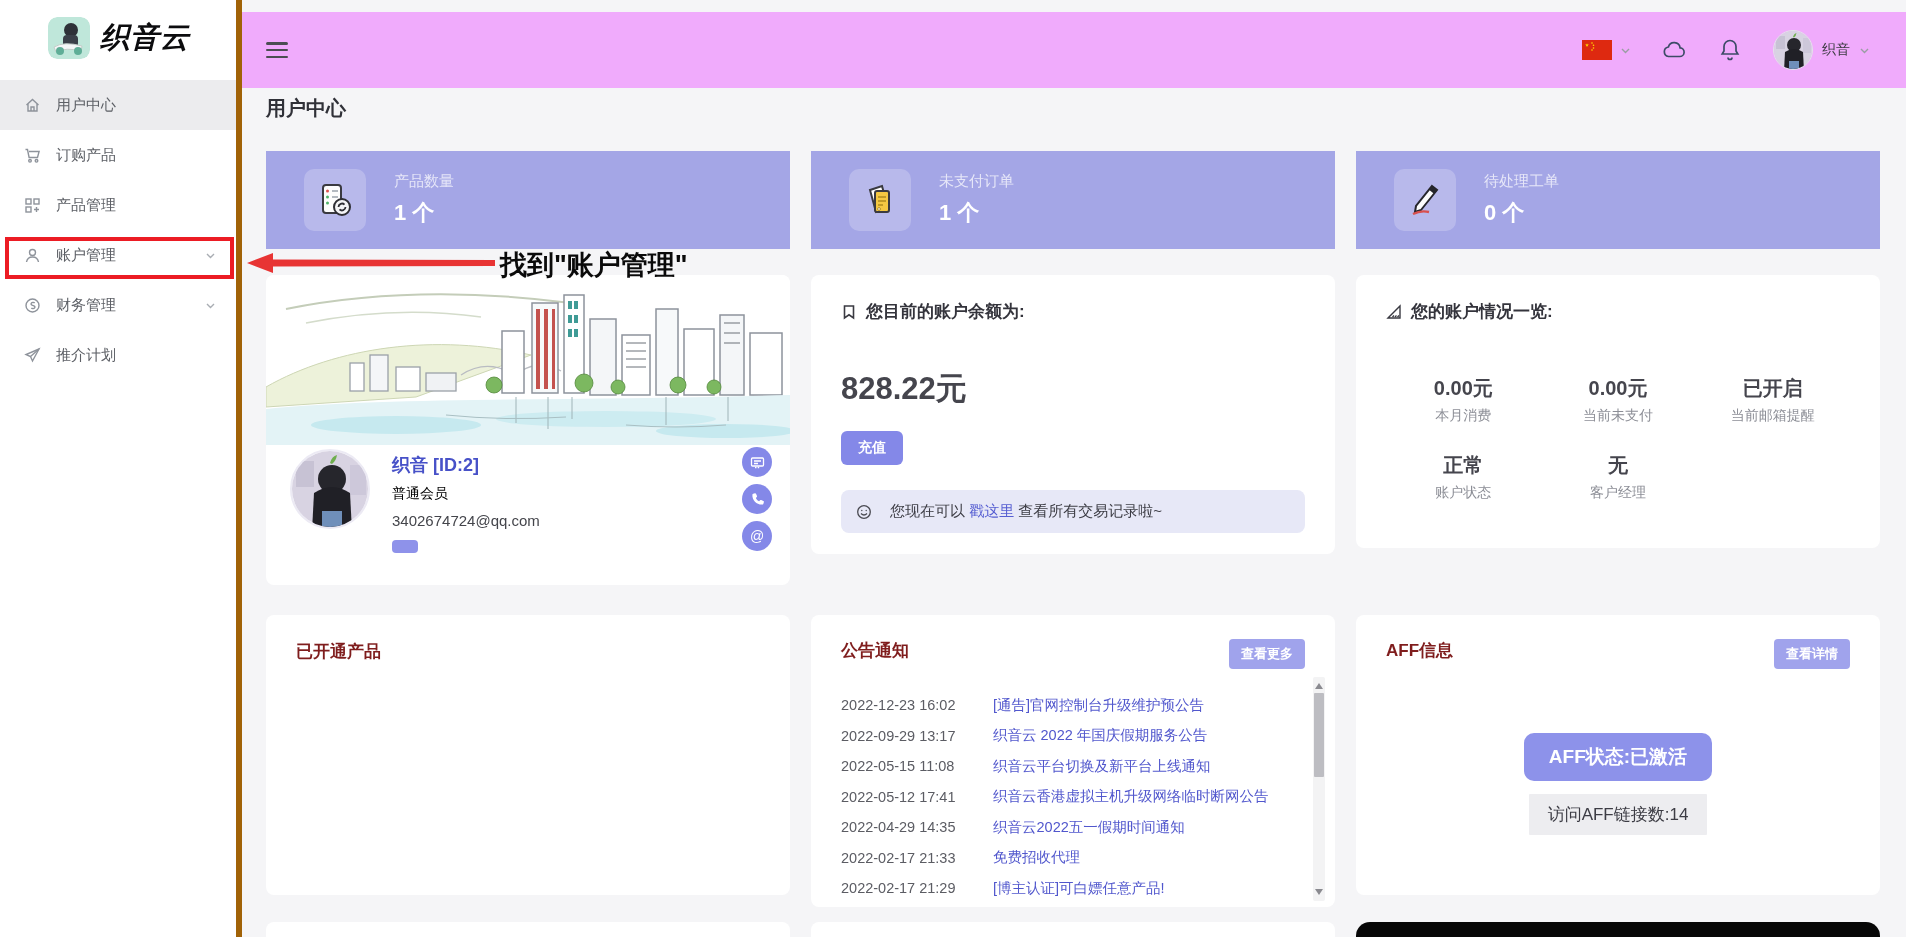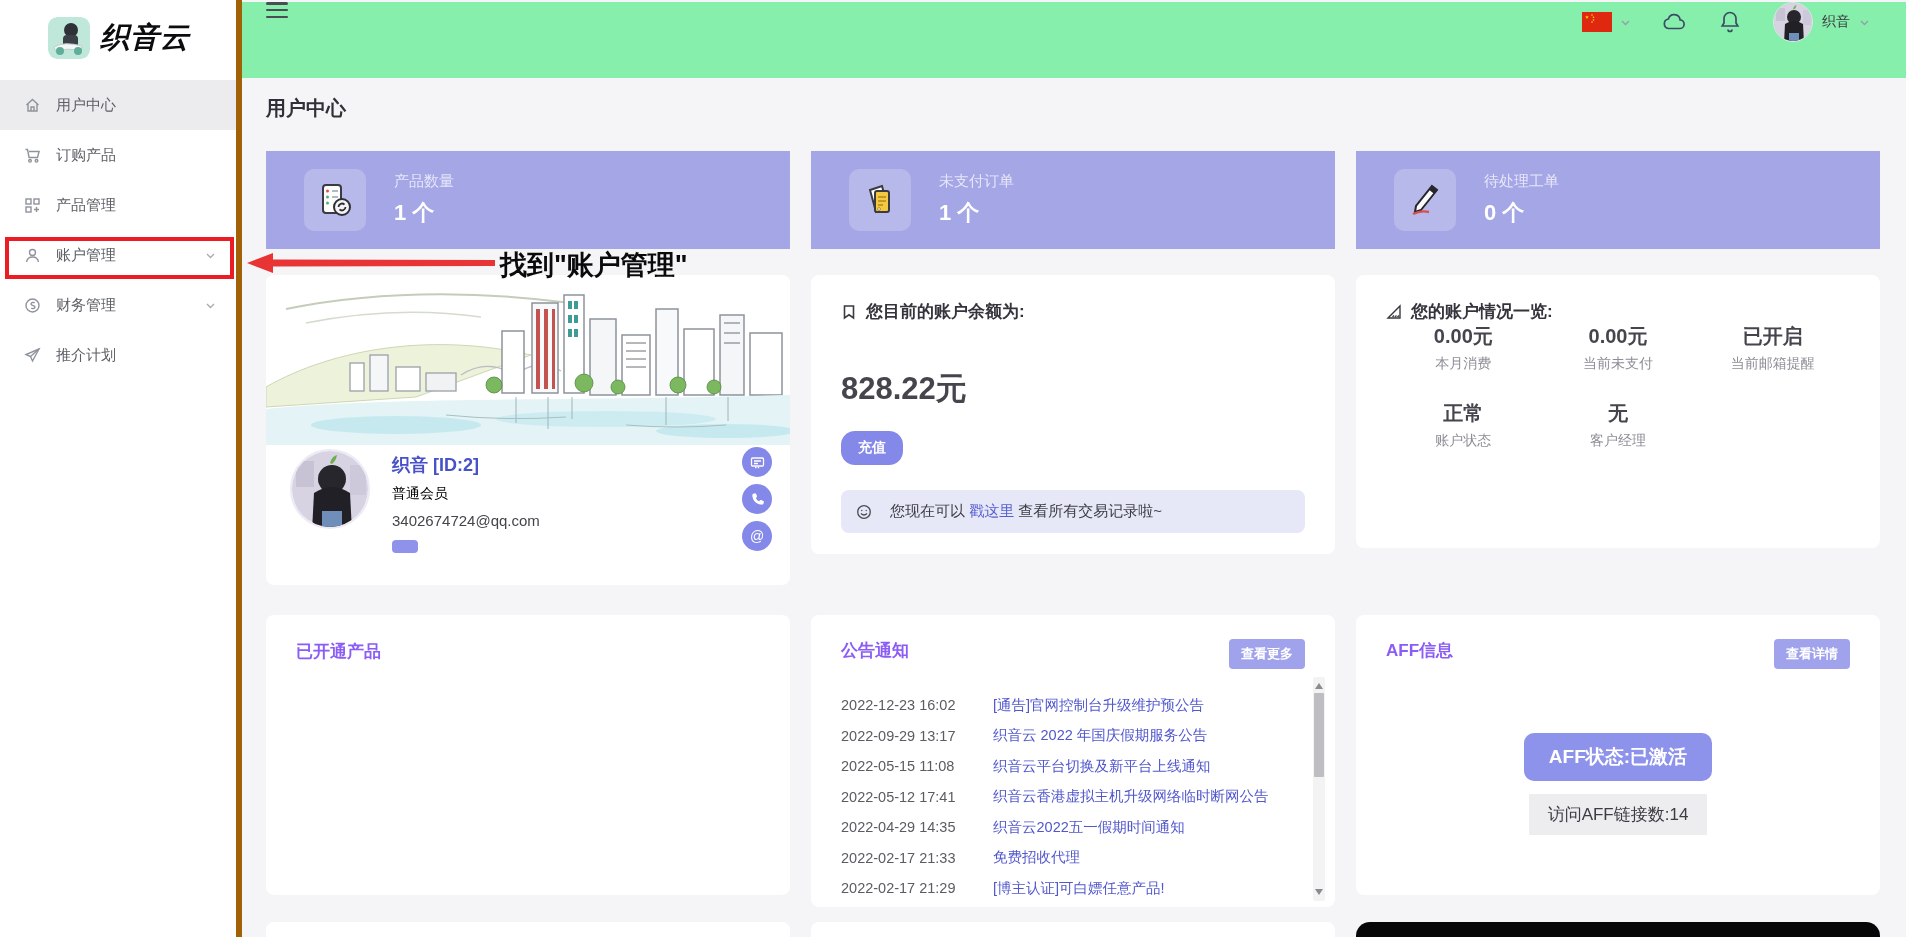--- a/index.html
+++ b/index.html
@@ -12,21 +12,21 @@
   .logo-badge { width:42px; height:42px; border-radius:9px; overflow:hidden; flex:0 0 auto; }
   .logo-text { font-size:29px; font-weight:bold; font-style:italic; color:#0c0c0e; letter-spacing:1px; }
   .nav { margin-top:4px; }
   .nav-item { height:50px; display:flex; align-items:center; padding:0 20px 0 24px; color:#5d6066; font-size:15px; cursor:pointer; position:relative; }
   .nav-item.active { background:#ececee; }
   .nav-item .nicon { width:17px; height:17px; margin-right:15px; color:#8e939b; flex:0 0 auto; }
   .nav-item .nlabel { flex:1; }
   .nav-item .chev { width:11px; height:11px; color:#a9adb3; }
 
   
-  .topbar { position:absolute; left:242px; top:2px; width:1664px; height:76px; background:#86efac; display:flex; align-items:flex-start; padding:0 36px 0 24px; z-index:4; }
+  .topbar { position:absolute; left:242px; top:12px; width:1664px; height:76px; background:#f0abfc; display:flex; align-items:center; padding:0 36px 0 24px; z-index:4; }
   .burger { width:22px; height:16px; display:flex; flex-direction:column; justify-content:space-between; cursor:pointer; }
   .burger span { display:block; height:2.5px; background:#4a4d52; border-radius:2px; }
   .topbar-right { margin-left:auto; display:flex; align-items:center; gap:30px; }
   .flag-wrap { display:flex; align-items:center; gap:8px; cursor:pointer; }
   .tchev { width:11px; height:11px; color:#9a9da3; }
   .ticon { width:26px; height:26px; color:#3c4b66; cursor:pointer; }
   .avatar-sm { width:40px; height:40px; border-radius:50%; overflow:hidden; border:1px solid #e3e3ea; }
   .user-wrap { display:flex; align-items:center; gap:9px; cursor:pointer; }
   .user-name { font-size:14px; color:#3a3a40; }
 
@@ -61,34 +61,34 @@
   .pbadge { width:26px; height:13px; border-radius:4px; background:#8e92ea; margin-top:11px; }
   .contact-col { position:absolute; right:18px; top:172px; display:flex; flex-direction:column; gap:7px; }
   .cbtn { width:30px; height:30px; border-radius:50%; background:#8488e8; color:#fff; display:flex; align-items:center; justify-content:center; font-size:14px; cursor:pointer; border:none; }
   .cbtn svg { width:15px; height:15px; }
 
   
   .balance-card { height:279px; padding:25px 30px 0 30px; }
   .card-head { display:flex; align-items:center; gap:9px; font-size:17px; font-weight:bold; color:#34343c; }
   .card-head svg { width:16px; height:16px; color:#3a3a42; }
   .balance-amount { font-size:31px; font-weight:bold; color:#45454d; margin-top:45px; }
-  .recharge-btn { margin-top:21px; background:#8488e8; color:#fff; border:none; border-radius:14px; font-size:14px; font-weight:bold; padding:8px 17px; cursor:pointer; display:inline-block; }
+  .recharge-btn { margin-top:21px; background:#8488e8; color:#fff; border:none; border-radius:6px; font-size:14px; font-weight:bold; padding:8px 17px; cursor:pointer; display:inline-block; }
   .tip-strip { margin-top:25px; background:#e7e8f7; border-radius:8px; padding:12px 15px; font-size:15px; color:#3c3c44; display:flex; align-items:center; gap:18px; }
   .tip-strip svg { width:16px; height:16px; color:#4a4a52; flex:0 0 auto; }
   .tip-link { color:#565ed2; cursor:pointer; }
 
   
   .overview-card { height:273px; padding:25px 30px 0 30px; }
-  .ov-grid { display:grid; grid-template-columns:1fr 1fr 1fr; row-gap:27px; text-align:center; }
+  .ov-grid { margin-top:52px; display:grid; grid-template-columns:1fr 1fr 1fr; row-gap:27px; text-align:center; }
   .ov-value { font-size:20px; font-weight:bold; color:#45454d; }
   .ov-label { font-size:14px; color:#8c8e96; margin-top:5px; }
 
   
   .products-card { height:280px; padding:25px 30px 0 30px; }
-  .sec-title { font-size:17px; font-weight:bold; color:#8b5cf6; }
+  .sec-title { font-size:17px; font-weight:bold; color:#7f1d1d; }
 
   
   .ann-card { height:292px; padding:24px 30px 0 30px; position:relative; overflow:hidden; }
   .ann-head { display:flex; align-items:flex-start; justify-content:space-between; }
   .mini-btn { background:#a0a3ec; color:#fff; border:none; border-radius:4px; font-size:13px; font-weight:bold; padding:6px 12px; cursor:pointer; }
   .ann-list { margin-top:21px; height:218px; overflow:hidden; }
   .ann-row { height:30.5px; display:flex; align-items:center; font-size:14.5px; cursor:pointer; }
   .ann-date { width:152px; color:#5b5c63; flex:0 0 auto; }
   .ann-title { color:#5157cd; }
   

